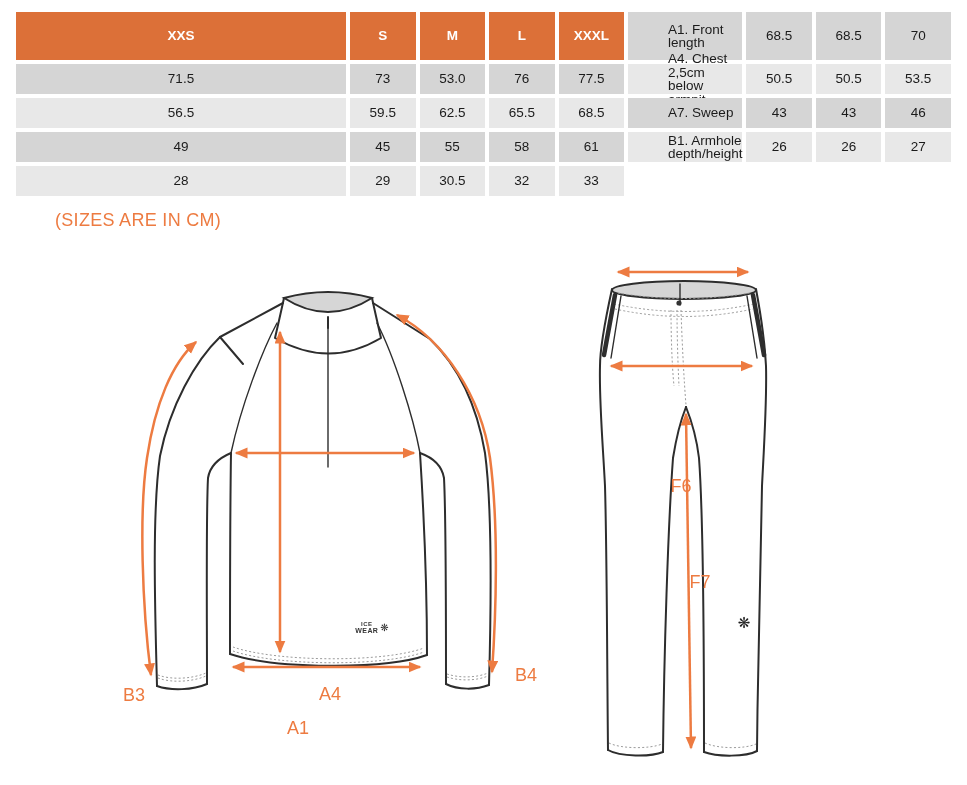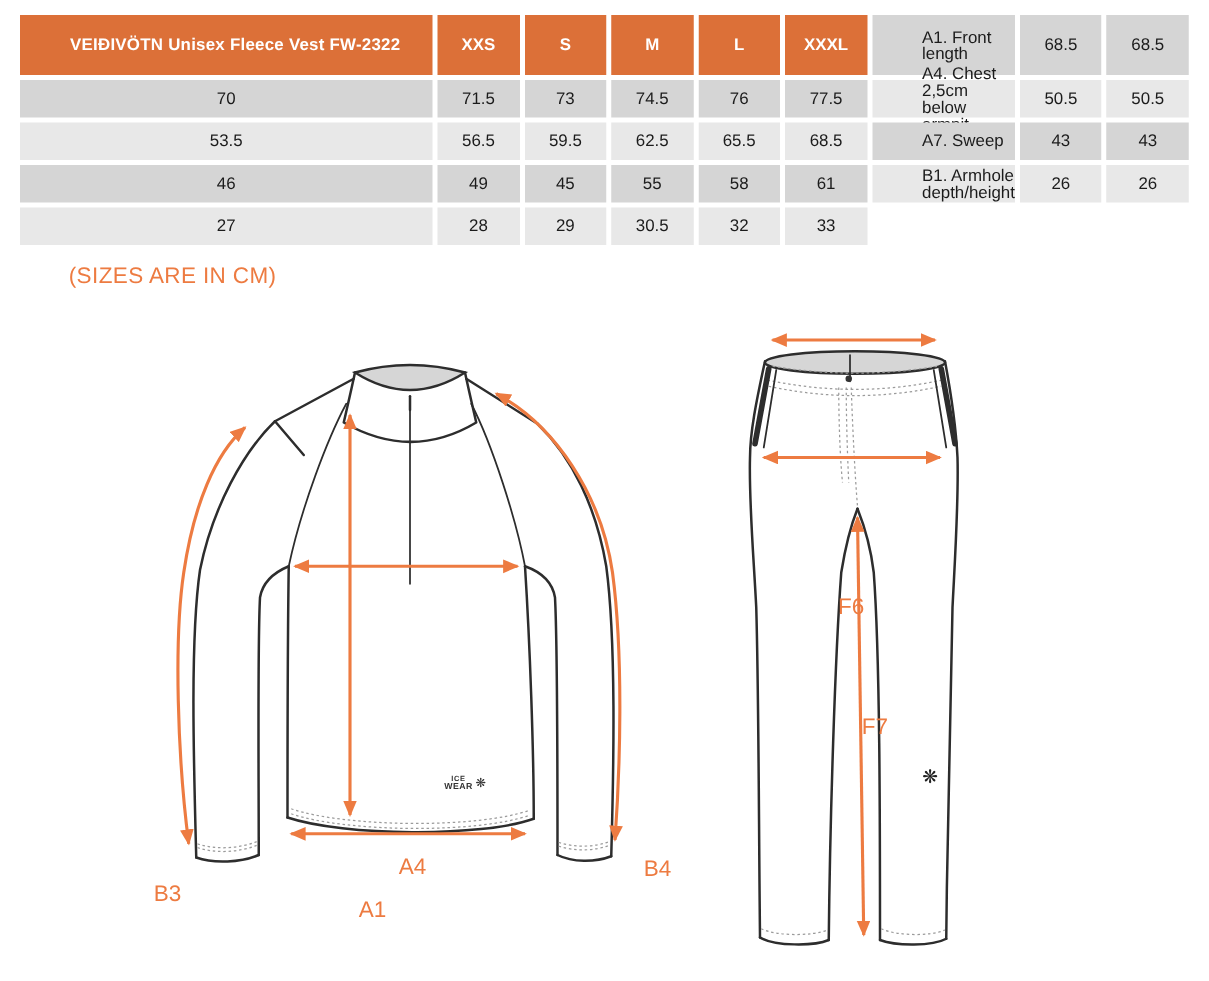--- a/index.html
+++ b/index.html
@@ -70,34 +70,33 @@
   .pants-flake{
     position:absolute;left:744px;top:391px;
     transform:translate(-50%,-50%);
     font-size:15px;color:#222;line-height:1;
   }
 </style>
 </head>
 <body>
 
 <div class="size-table">
-  <div class="cell head title">VEIÐIVÖTN Unisex Fleece Vest FW-2322</div>
 
 <div class="cell head size">XXS</div>
     <div class="cell head size">S</div>
     <div class="cell head size">M</div>
     <div class="cell head size">L</div>
     <div class="cell head size">XXXL</div>
     <div class="cell rowlabel dark">A1. Front length</div>
     <div class="cell val dark">68.5</div>
     <div class="cell val dark">68.5</div>
     <div class="cell val dark">70</div>
     <div class="cell val dark">71.5</div>
     <div class="cell val dark">73</div>
-    <div class="cell val dark">74.5</div>
+    <div class="cell val dark">53.0</div>
     <div class="cell val dark">76</div>
     <div class="cell val dark">77.5</div>
     <div class="cell rowlabel light">A4. Chest 2,5cm below armpit</div>
     <div class="cell val light">50.5</div>
     <div class="cell val light">50.5</div>
     <div class="cell val light">53.5</div>
     <div class="cell val light">56.5</div>
     <div class="cell val light">59.5</div>
     <div class="cell val light">62.5</div>
     <div class="cell val light">65.5</div>
@@ -191,24 +190,24 @@
       <line class="arrow" x1="280" y1="326" x2="280" y2="646" marker-start="url(#ah)" marker-end="url(#ah)"></line>
       <line class="arrow" x1="233" y1="661" x2="420" y2="661" marker-start="url(#ah)" marker-end="url(#ah)"></line>
       <path class="arrow" d="M151,669 C142,600 139,505 147,452 C155,398 172,357 196,336" marker-start="url(#ah)" marker-end="url(#ah)"></path>
       <path class="arrow" d="M397,309 C444,334 481,390 490,452 C499,520 496,610 492,666" marker-start="url(#ah)" marker-end="url(#ah)"></path>
       <line class="arrow" x1="618" y1="266" x2="748" y2="266" marker-start="url(#ah)" marker-end="url(#ah)"></line>
       <line class="arrow" x1="611" y1="360" x2="752" y2="360" marker-start="url(#ah)" marker-end="url(#ah)"></line>
       <line class="arrow" x1="686" y1="408" x2="691" y2="742" marker-start="url(#ah)" marker-end="url(#ah)"></line>
     </g>
   </svg>
 
-  <div class="mlabel" style="left:134px;top:484px">B3</div>
+  <div class="mlabel" style="left:134px;top:464px">B3</div>
   <div class="mlabel" style="left:330px;top:463px">A4</div>
   <div class="mlabel" style="left:298px;top:497px">A1</div>
-  <div class="mlabel" style="left:526px;top:464px">B4</div>
+  <div class="mlabel" style="left:526px;top:444px">B4</div>
 
   <div class="mlabel" style="left:681px;top:255px">F6</div>
   <div class="mlabel" style="left:700px;top:351px">F7</div>
 
   <div class="brand-logo">
     <span class="txt">
       <span class="l1">ICE</span>
       <span class="l2">WEAR</span>
     </span>
     <span class="flake">❋</span>

